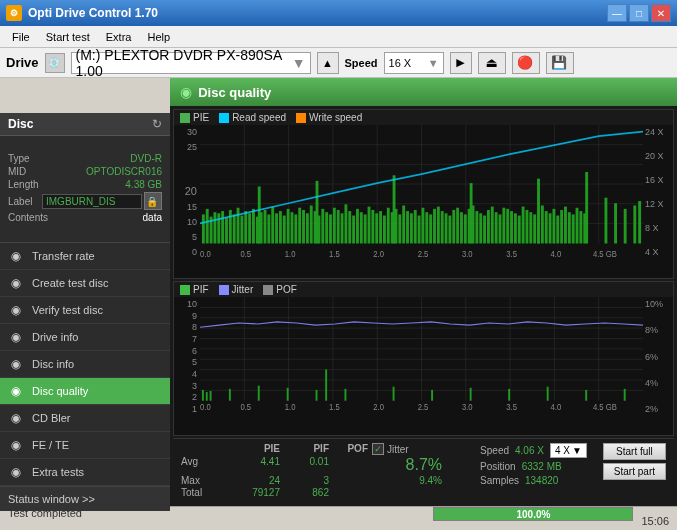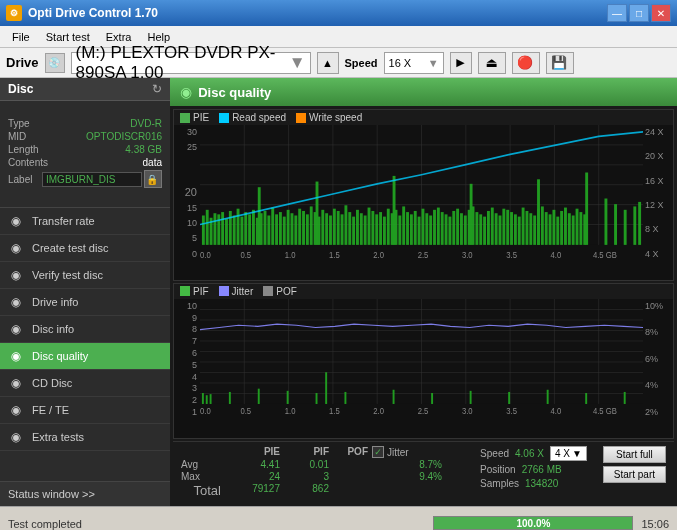--- a/index.html
+++ b/index.html
@@ -44,21 +44,21 @@
       gap: 6px;
     }
     .drive-label { font-weight: bold; font-size: 13px; }
     .drive-select {
       display: flex;
       align-items: center;
       border: 1px solid #a0a0a0;
       background: white;
       height: 22px;
       padding: 0 4px;
-      font-size: 17px;
+      font-size: 14px;
       flex: 1;
       max-width: 240px;
       justify-content: space-between;
     }
     .drive-icon { width: 20px; height: 20px; background: #d0d0d0; border: 1px solid #a0a0a0; display: flex; align-items: center; justify-content: center; font-size: 10px; cursor: pointer; }
     .speed-label { font-weight: bold; font-size: 11px; }
     .speed-select { border: 1px solid #a0a0a0; background: white; height: 22px; padding: 0 4px; font-size: 11px; width: 60px; display: flex; align-items: center; }
     .arrow-btn { width: 22px; height: 22px; background: #e8e8e8; border: 1px solid #a0a0a0; display: flex; align-items: center; justify-content: center; cursor: pointer; font-size: 11px; }
     .toolbar-icon-btn { width: 28px; height: 22px; background: #e8e8e8; border: 1px solid #a0a0a0; display: flex; align-items: center; justify-content: center; cursor: pointer; font-size: 13px; }
 
@@ -68,20 +68,21 @@
       height: calc(530px - 26px - 22px - 30px - 24px);
     }
 
     
     .sidebar {
       width: 170px;
       background: #2c2c2c;
       display: flex;
       flex-direction: column;
       flex-shrink: 0;
+      margin-top: 35px;
     }
     .disc-header {
       background: #3c3c3c;
       display: flex;
       align-items: center;
       justify-content: space-between;
       padding: 4px 8px;
       border-bottom: 1px solid #555;
     }
     .disc-header-title { color: white; font-weight: bold; font-size: 12px; }
@@ -206,21 +207,21 @@
     }
     .jitter-check { display: flex; align-items: center; gap: 3px; color: #aaa; font-size: 10px; }
     .checkbox-box { width: 12px; height: 12px; border: 1px solid #888; background: #333; display: flex; align-items: center; justify-content: center; font-size: 9px; color: #4caf50; }
 
     
     .status-bar {
       height: 24px;
       background: #d4d0c8;
       border-top: 1px solid #a0a0a0;
       display: flex;
-      align-items: flex-end;
+      align-items: flex-start;
       padding: 0 8px;
       gap: 8px;
     }
     .status-text { font-size: 11px; color: #333; flex: 1; }
     .progress-container { width: 200px; height: 14px; background: #a0a0a0; border: 1px solid #808080; position: relative; }
     .progress-fill { height: 100%; background: #4caf50; width: 100%; }
     .progress-text { position: absolute; top: 0; left: 0; right: 0; bottom: 0; display: flex; align-items: center; justify-content: center; font-size: 10px; color: white; font-weight: bold; }
     .status-time { font-size: 11px; color: #333; font-weight: normal; margin-top: 8px; }
   </style>
 </head>
@@ -278,30 +279,30 @@
       </div>
       <div class="disc-row">
         <span class="disc-key">MID</span>
         <span class="disc-val">OPTODISCR016</span>
       </div>
       <div class="disc-row">
         <span class="disc-key">Length</span>
         <span class="disc-val">4.38 GB</span>
       </div>
       <div class="disc-row">
-        <span class="disc-key">Contents</span>
-        <span class="disc-val-white">data</span>
-      </div>
-      <div class="disc-row">
         <span class="disc-key">Label</span>
         <div class="label-input">
           <input class="label-field" type="text" value="IMGBURN_DIS" style="">
           <div class="label-btn">🔒</div>
         </div>
       </div>
+      <div class="disc-row">
+        <span class="disc-key">Contents</span>
+        <span class="disc-val-white">data</span>
+      </div>
     </div>
 
     <div class="nav-item">
       <span class="nav-icon">◉</span>
       <span>Transfer rate</span>
     </div>
     <div class="nav-item">
       <span class="nav-icon">◉</span>
       <span>Create test disc</span>
     </div>
@@ -316,21 +317,21 @@
     <div class="nav-item">
       <span class="nav-icon">◉</span>
       <span>Disc info</span>
     </div>
     <div class="nav-item active">
       <span class="nav-icon">◉</span>
       <span>Disc quality</span>
     </div>
     <div class="nav-item">
       <span class="nav-icon">◉</span>
-      <span>CD Disc</span>
+      <span>CD Bler</span>
     </div>
     <div class="nav-item">
       <span class="nav-icon">◉</span>
       <span>FE / TE</span>
     </div>
     <div class="nav-item">
       <span class="nav-icon">◉</span>
       <span>Extra tests</span>
     </div>
 
@@ -645,52 +646,52 @@
               <div class="checkbox-box">✓</div>
               <span>Jitter</span>
             </div>
           </div>
 
           <div class="stats-row">
             <div style="width:40px; font-size:10px; color:#aaa;">Avg</div>
             <div class="stats-val-green" style="width:55px; text-align:right; font-size:10px;">4.41</div>
             <div class="stats-val-green" style="width:45px; text-align:right; font-size:10px;">0.01</div>
             <div style="width:35px;"></div>
-            <div class="stats-val-green" style="width:70px; text-align:right; font-size:10px;">8.7%</div>
+            <div class="stats-val-green" style="width:70px; text-align:right; font-size:16px;">8.7%</div>
           </div>
 
           <div class="stats-row">
             <div style="width:40px; font-size:10px; color:#aaa;">Max</div>
             <div class="stats-val-green" style="width:55px; text-align:right; font-size:10px;">24</div>
             <div class="stats-val-green" style="width:45px; text-align:right; font-size:10px;">3</div>
             <div style="width:35px;"></div>
             <div class="stats-val-green" style="width:70px; text-align:right; font-size:10px;">9.4%</div>
           </div>
 
           <div class="stats-row">
-            <div style="width:40px; font-size:13px; color:#aaa;text-align:right;">Total</div>
+            <div style="width:40px; font-size:10px; color:#aaa;">Total</div>
             <div class="stats-val-green" style="width:55px; text-align:right; font-size:10px;">79127</div>
             <div class="stats-val-green" style="width:45px; text-align:right; font-size:10px;">862</div>
             <div style="width:35px;"></div>
             <div style="width:70px;"></div>
           </div>
         </div>
 
         <div style="display:flex; flex-direction:column; gap:3px; margin-left:10px;">
           <div class="speed-info">
             <span class="speed-key">Speed</span>
             <span class="speed-val">4.06 X</span>
             <div class="speed-dropdown">
               <span>4 X</span>
               <span>▼</span>
             </div>
           </div>
           <div class="speed-info">
             <span class="speed-key">Position</span>
-            <span class="speed-val">2766 MB</span>
+            <span class="speed-val">6332 MB</span>
           </div>
           <div class="speed-info">
             <span class="speed-key">Samples</span>
             <span class="speed-val">134820</span>
           </div>
         </div>
 
         <div style="display:flex; flex-direction:column; gap:3px; margin-left:8px;">
           <button class="start-btn">Start full</button>
           <button class="start-btn">Start part</button>

